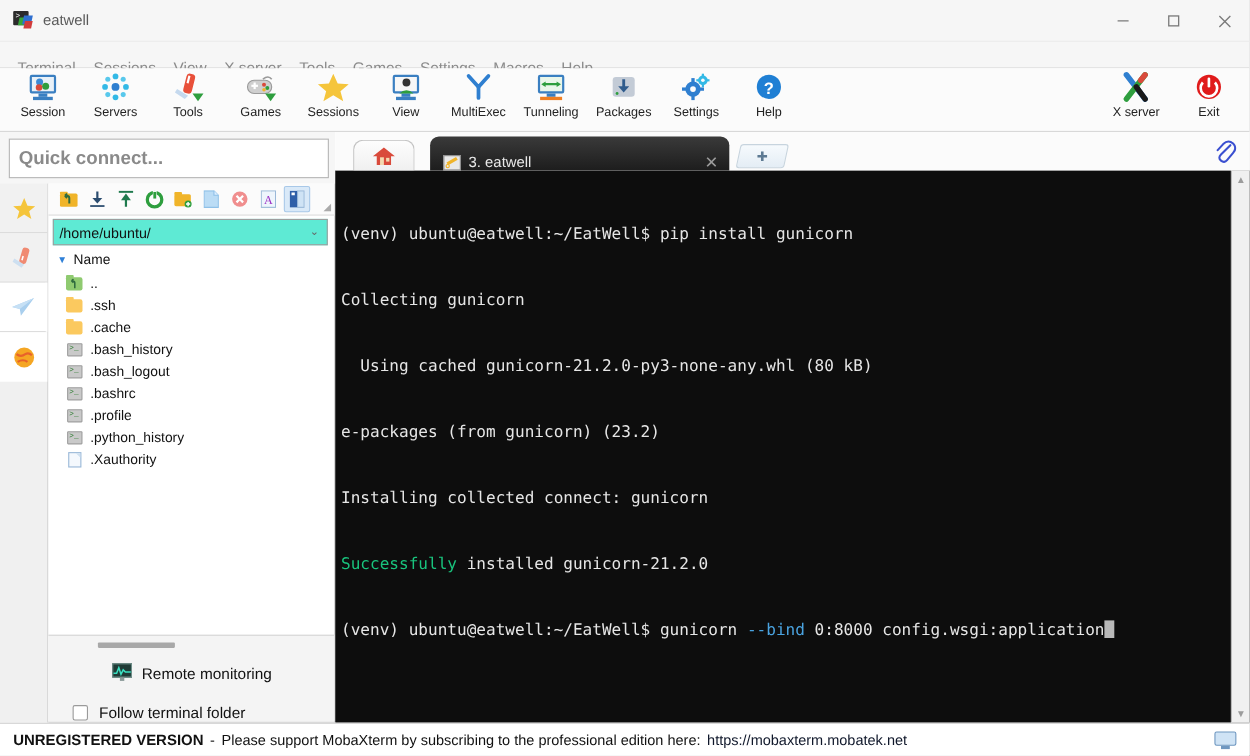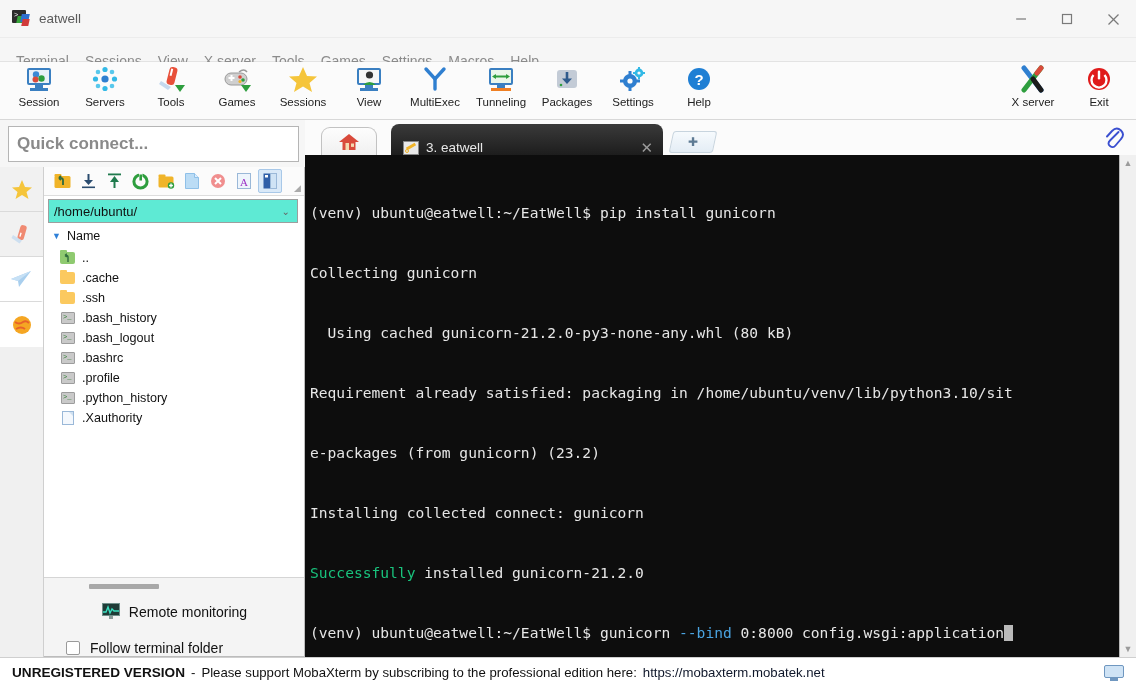--- a/index.html
+++ b/index.html
@@ -541,27 +541,27 @@
                 <svg style="position:absolute;left:3px;top:2px" width="9" height="10" viewBox="0 0 9 10">
                     <path d="M5 9 L5 4 q0 -1.6 -2 -1.6 M2 2.4 l1.8 -1.6 M2 2.4 l1.8 1.6" stroke="#2f6b3e" stroke-width="1.4" fill="none"></path>
                   </svg>
               </span>
               <span>..</span>
             </div>
             <div class="fp-row">
               <span class="fp-ic">
                   <span class="folder"></span>
                 </span>
+              <span>.ssh</span>
+            </div>
+            <div class="fp-row">
+              <span class="fp-ic">
+                  <span class="folder"></span>
+                </span>
               <span>.cache</span>
-            </div>
-            <div class="fp-row">
-              <span class="fp-ic">
-                  <span class="folder"></span>
-                </span>
-              <span>.ssh</span>
             </div>
             <div class="fp-row">
               <span class="fp-ic">
                   <span class="shfile">
                     <span class="cm">&gt;_</span>
                   </span>
                 </span>
               <span>.bash_history</span>
             </div>
             <div class="fp-row">
@@ -650,21 +650,20 @@
             <path d="M14.5 5 L6 13.5 q-3 3 0 5.5 q3 2.5 5.5 -0.5 L17 12 q4 -4.5 0 -8.5 q-4.5 -4 -9 0.5 L3 9.5" stroke="#3a4fd0" stroke-width="1.9" fill="none" stroke-linecap="round"></path>
           </svg>
         </div>
       </div>
 
       <div class="termwrap">
         <div class="terminal">
           <div class="term-line">(venv) ubuntu@eatwell:~/EatWell$ pip install gunicorn</div>
           <div class="term-line">Collecting gunicorn</div>
           <div class="term-line">  Using cached gunicorn-21.2.0-py3-none-any.whl (80 kB)</div>
-          <div class="term-line">Requirement already satisfied: packaging in /home/ubuntu/venv/lib/python3.10/sit</div>
           <div class="term-line">e-packages (from gunicorn) (23.2)</div>
           <div class="term-line">Installing collected connect: gunicorn</div>
           <div class="term-line"><span class="c-green">Successfully</span><span> installed gunicorn-21.2.0</span></div>
           <div class="term-line"><span>(venv) ubuntu@eatwell:~/EatWell$ gunicorn </span><span class="c-cyan">--bind</span><span> 0:8000 config.wsgi:application</span><span class="cursor"></span></div>
         </div>
         <div class="vscroll">
           <span class="sc-arrow">▲</span>
           <span class="sc-arrow">▼</span>
         </div>
       </div>

